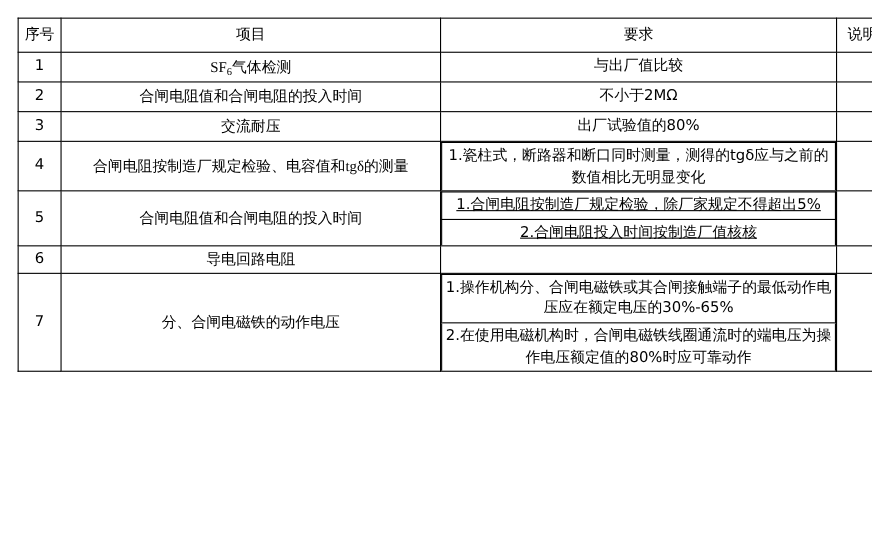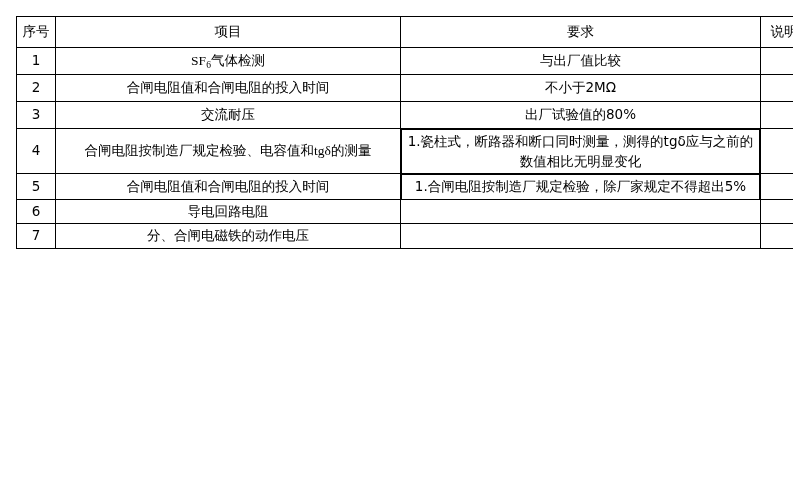--- a/index.html
+++ b/index.html
@@ -133,25 +133,28 @@
               </tr>
         </tbody>
           </table>
       </td>
       <td class="note-cell"></td>
     </tr>
 
     <tr>
       <td class="no-cell">5</td>
       <td class="item-cell">合闸电阻值和合闸电阻的投入时间</td>
-      <td class="req-cell req-sub" style="padding:0;">
+      <td class="req-cell req-sub" style="padding:0;text-decoration:underline;">
         <table class="sub-table">
           <tbody>
               <tr>
                 <td>1.合闸电阻按制造厂规定检验，除厂家规定不得超出5%</td>
+              </tr>
+          <tr>
+                <td>2.合闸电阻投入时间按制造厂值核核</td>
               </tr>
         </tbody>
           </table>
       </td>
       <td class="note-cell"></td>
     </tr>
 
     <tr>
       <td class="no-cell">6</td>
       <td class="item-cell">导电回路电阻</td>
@@ -163,19 +166,25 @@
       </td>
       <td class="note-cell"></td>
     </tr>
 
     <tr>
       <td class="no-cell">7</td>
       <td class="item-cell">分、合闸电磁铁的动作电压</td>
       <td class="req-cell" style="padding:0;">
         <table class="sub-table">
           <tbody>
+              <tr>
+                <td style="border-bottom:0;">1.操作机构分、合闸电磁铁或其合闸接触端子的最低动作电压应在额定电压的30%-65%</td>
+              </tr>
+          <tr>
+                <td style="border-bottom:0;">2.在使用电磁机构时，合闸电磁铁线圈通流时的端电压为操作电压额定值的80%时应可靠动作</td>
+              </tr>
         </tbody>
           </table>
       </td>
       <td class="note-cell"></td>
     </tr>
   </tbody>
 </table>
 
 </body></html>

